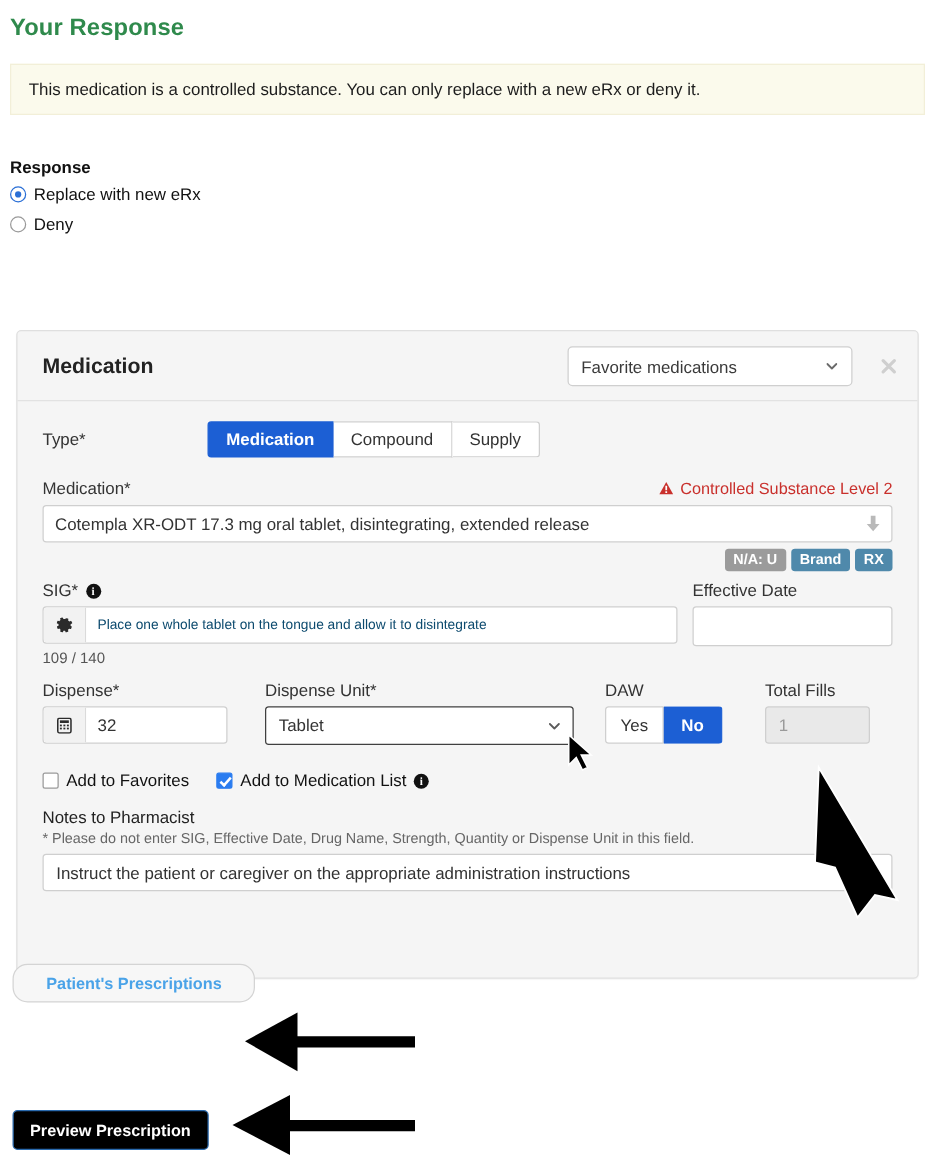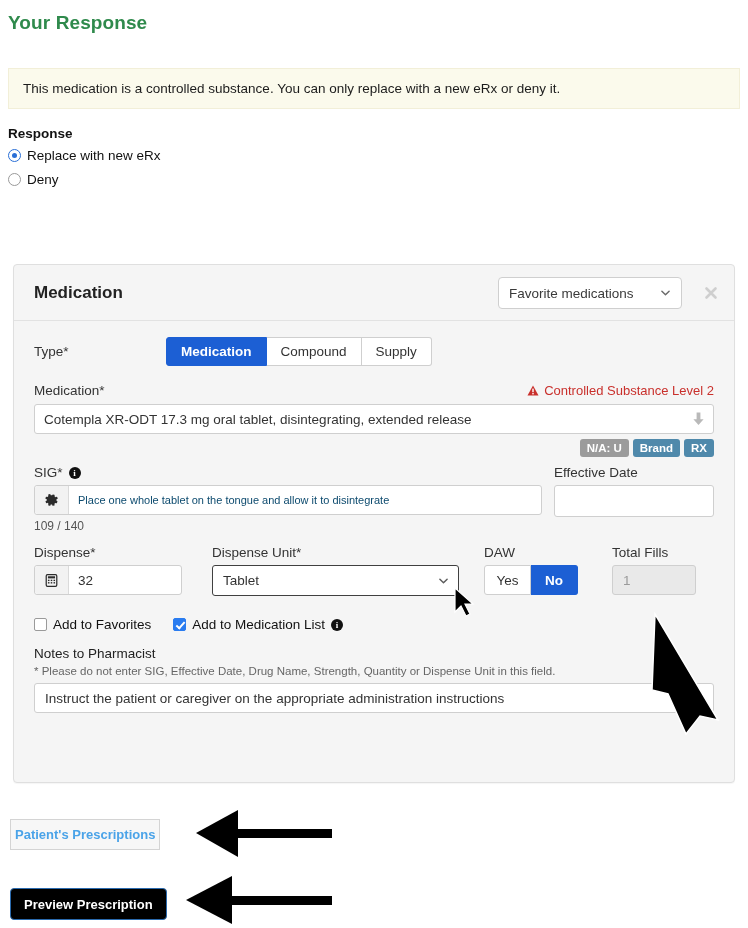--- a/index.html
+++ b/index.html
@@ -14,21 +14,21 @@
 
   
   .page-title {
     position: absolute; left: 8px; top: 12px;
     font-size: 19px; font-weight: bold; color: #2f8a4c;
     letter-spacing: .1px;
   }
 
   
   .alert {
-    position: absolute; left: 8px; top: 68px;
+    position: absolute; left: 8px; top: 51px;
     width: 732px; height: 41px;
     background: #fbfaec; border: 1px solid #f2efd8;
     display: flex; align-items: center;
   }
   .alert-text { font-size: 13.5px; color: #1c1c1c; padding-left: 14px; }
 
   
   .resp-label {
     position: absolute; left: 8px; top: 126px;
     font-size: 13.5px; font-weight: bold; color: #111;
@@ -60,21 +60,21 @@
   .panel-head {
     position: relative; height: 56px;
     border-bottom: 1px solid #e2e2e2;
     display: flex; align-items: center;
   }
   .panel-title {
     margin-left: 20px; font-size: 17px; font-weight: bold; color: #222;
   }
   .fav-select {
     position: absolute; right: 52px; top: 12px;
-    width: 184px; height: 32px;
+    width: 228px; height: 32px;
     background: #fff; border: 1px solid #cfcfcf; border-radius: 4px;
     font-size: 13.5px; color: #3a3a3a;
     display: flex; align-items: center; padding: 0 10px;
   }
   .fav-select .caret {
     position: absolute; right: 11px; top: 50%; transform: translateY(-50%);
     width: 9px; height: 9px;
   }
   .panel-close {
     position: absolute; right: 14px; top: 50%; transform: translateY(-50%);
@@ -218,23 +218,23 @@
   .notes-hint { margin-top: 4px; font-size: 11.5px; color: #666; }
   .notes-input {
     margin-top: 6px; height: 30px; width: 100%;
     background: #fff; border: 1px solid #cfcfcf; border-radius: 3px;
     display: flex; align-items: center; padding-left: 10px;
     font-size: 13.5px; color: #333;
   }
 
   
   .btn-patient {
-    position: absolute; left: 10px; top: 819px;
-    height: 31px; padding: 0 4px;
-    background: #f7f7f7; border: 1px solid #d4d4d4; border-radius: 0;
+    position: absolute; left: 10px; top: 771px;
+    height: 31px; padding: 0 26px;
+    background: #f7f7f7; border: 1px solid #d4d4d4; border-radius: 12px;
     display: flex; align-items: center;
     font-size: 13px; font-weight: bold; color: #4aa3e8;
   }
   .btn-preview {
     position: absolute; left: 10px; top: 888px;
     height: 32px; padding: 0 13px;
     background: #000000; border: 1px solid #2a6aae; border-radius: 4px;
     display: flex; align-items: center;
     font-size: 13px; font-weight: bold; color: #fff;
   }

